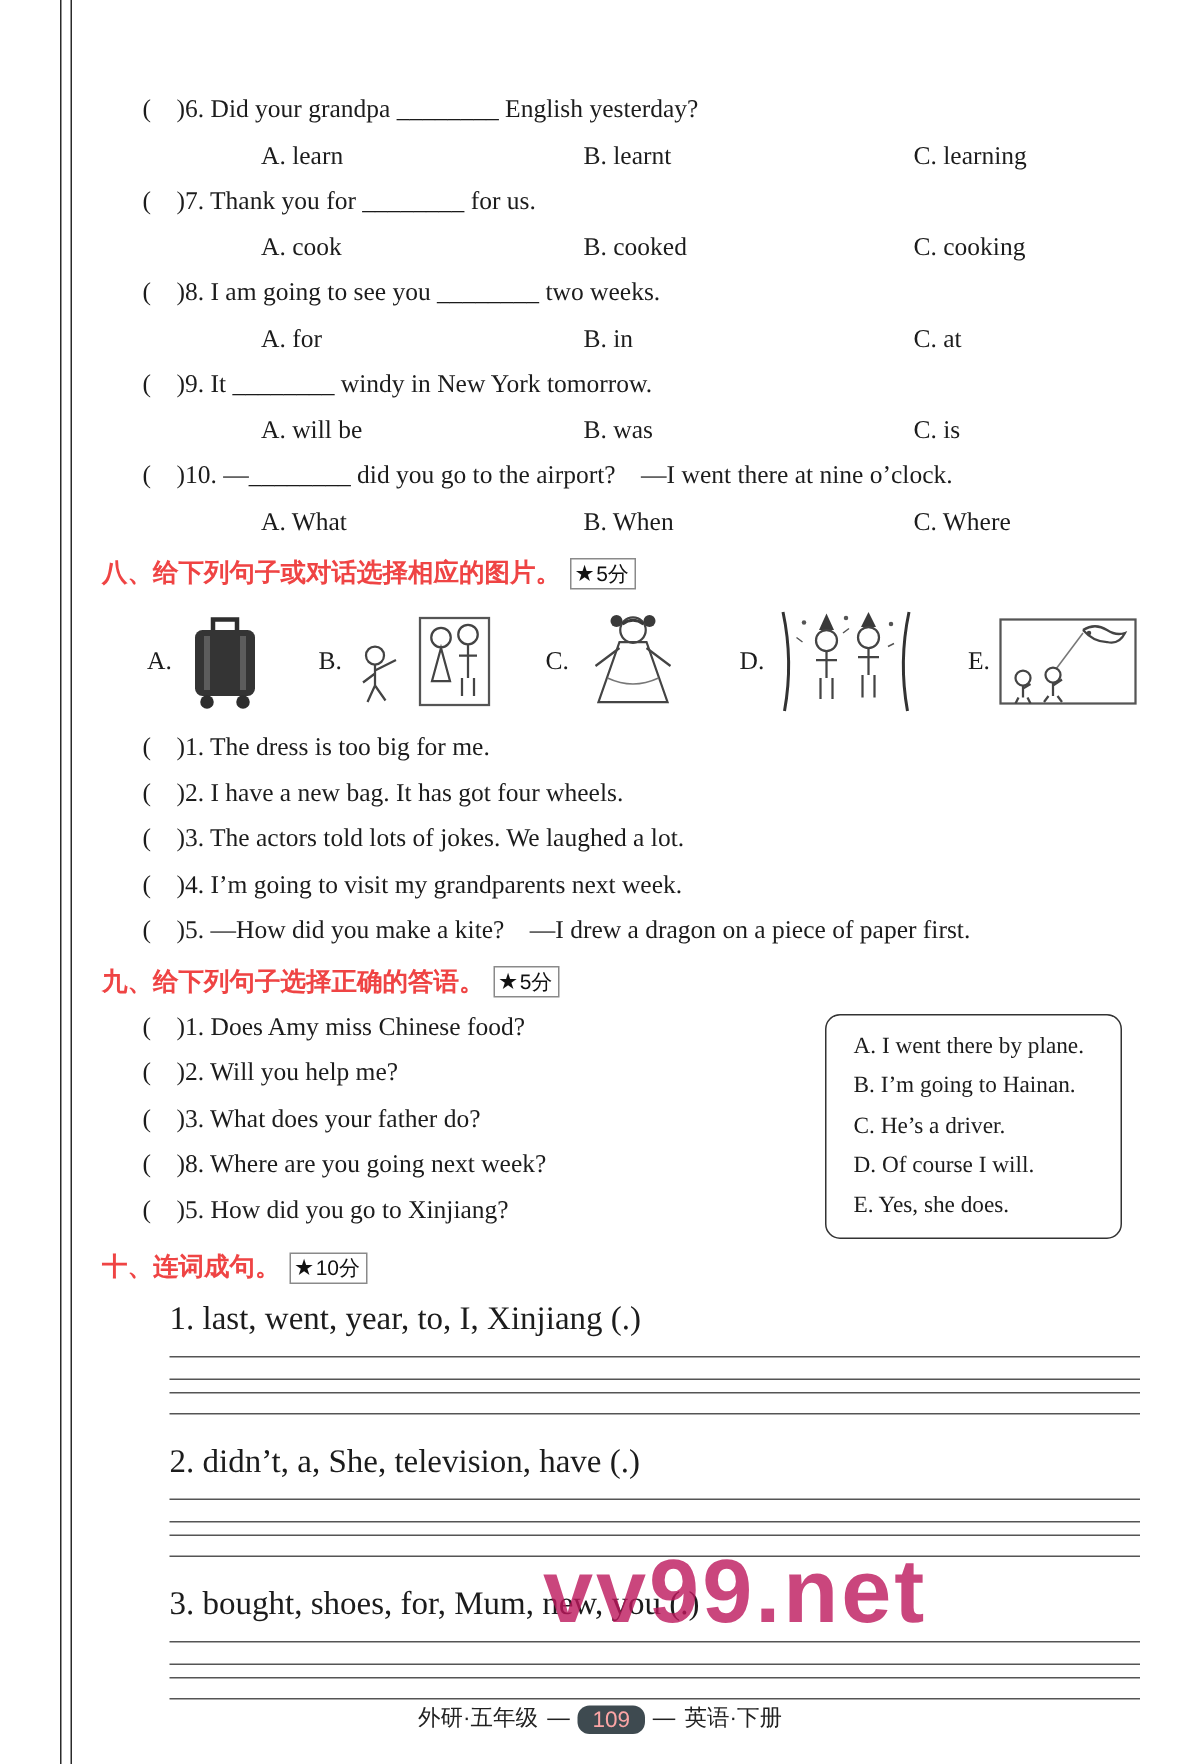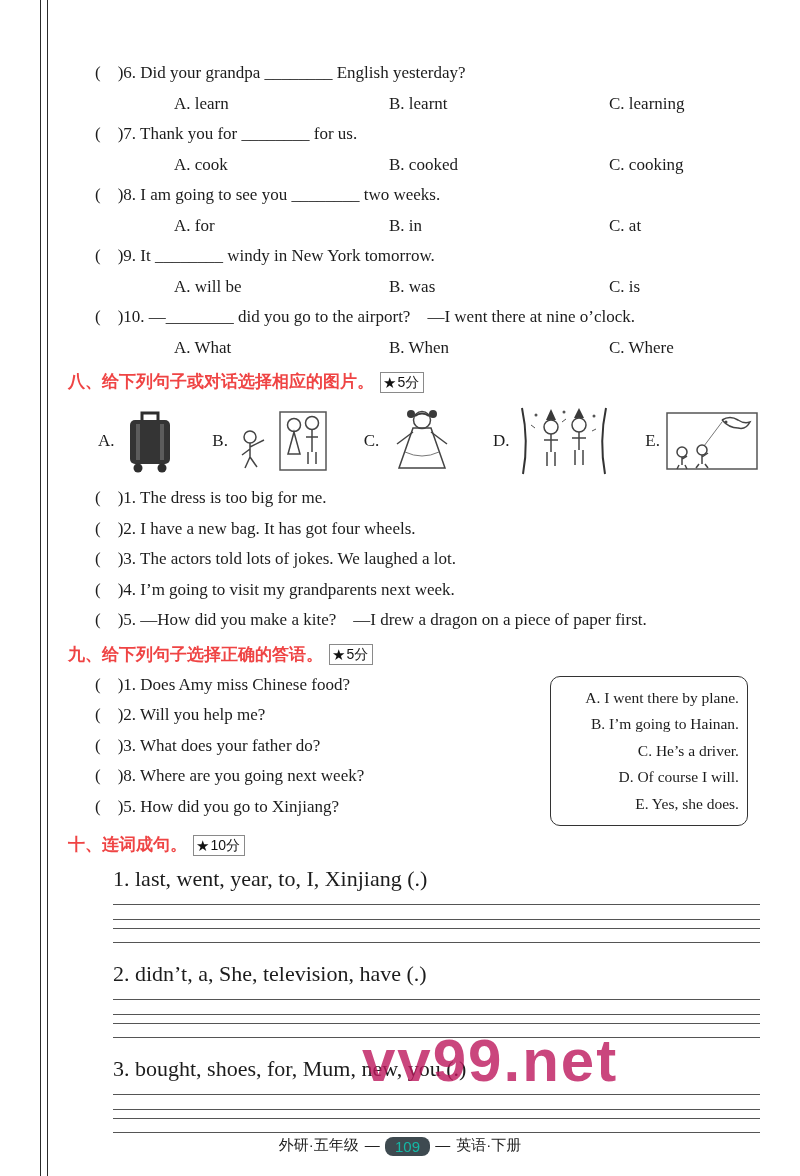--- a/index.html
+++ b/index.html
@@ -69,27 +69,26 @@
   .pic { display:flex; align-items:center; }
   .pic-label { font-size:17px; margin-right:6px; }
 
   
   .sec9-body { display:flex; }
   .sec9-left { flex:1; }
   .answer-box {
     width:198px;
     border:1.3px solid #333;
     border-radius:10px;
-    padding:8px 8px;
+    padding:8px 18px;
     margin-top:6px;
     margin-right:12px;
     align-self:flex-start;
     font-size:15.5px;
     line-height:26.5px;
-    text-align:right;
   }
   .answer-box div { white-space:pre-wrap; }
 
   
   .s10-prompt {
     font-size:22px;
     line-height:30px;
     margin-left:45px;
     margin-top:4px;
     white-space:pre-wrap;
@@ -108,21 +107,21 @@
     bottom:20px;
     text-align:center;
     font-family:"Liberation Sans", sans-serif;
     font-size:15px;
     color:#222;
   }
   .footer .seg { margin:0 1px; }
   .page-badge {
     display:inline-block;
     background:#3e4a50;
-    color:#14b8a6;
+    color:#fca5a5;
     border-radius:8px;
     padding:1px 10px;
     font-size:15px;
     vertical-align:middle;
   }
 
   
   .watermark {
     position:absolute;
     left:362px;

